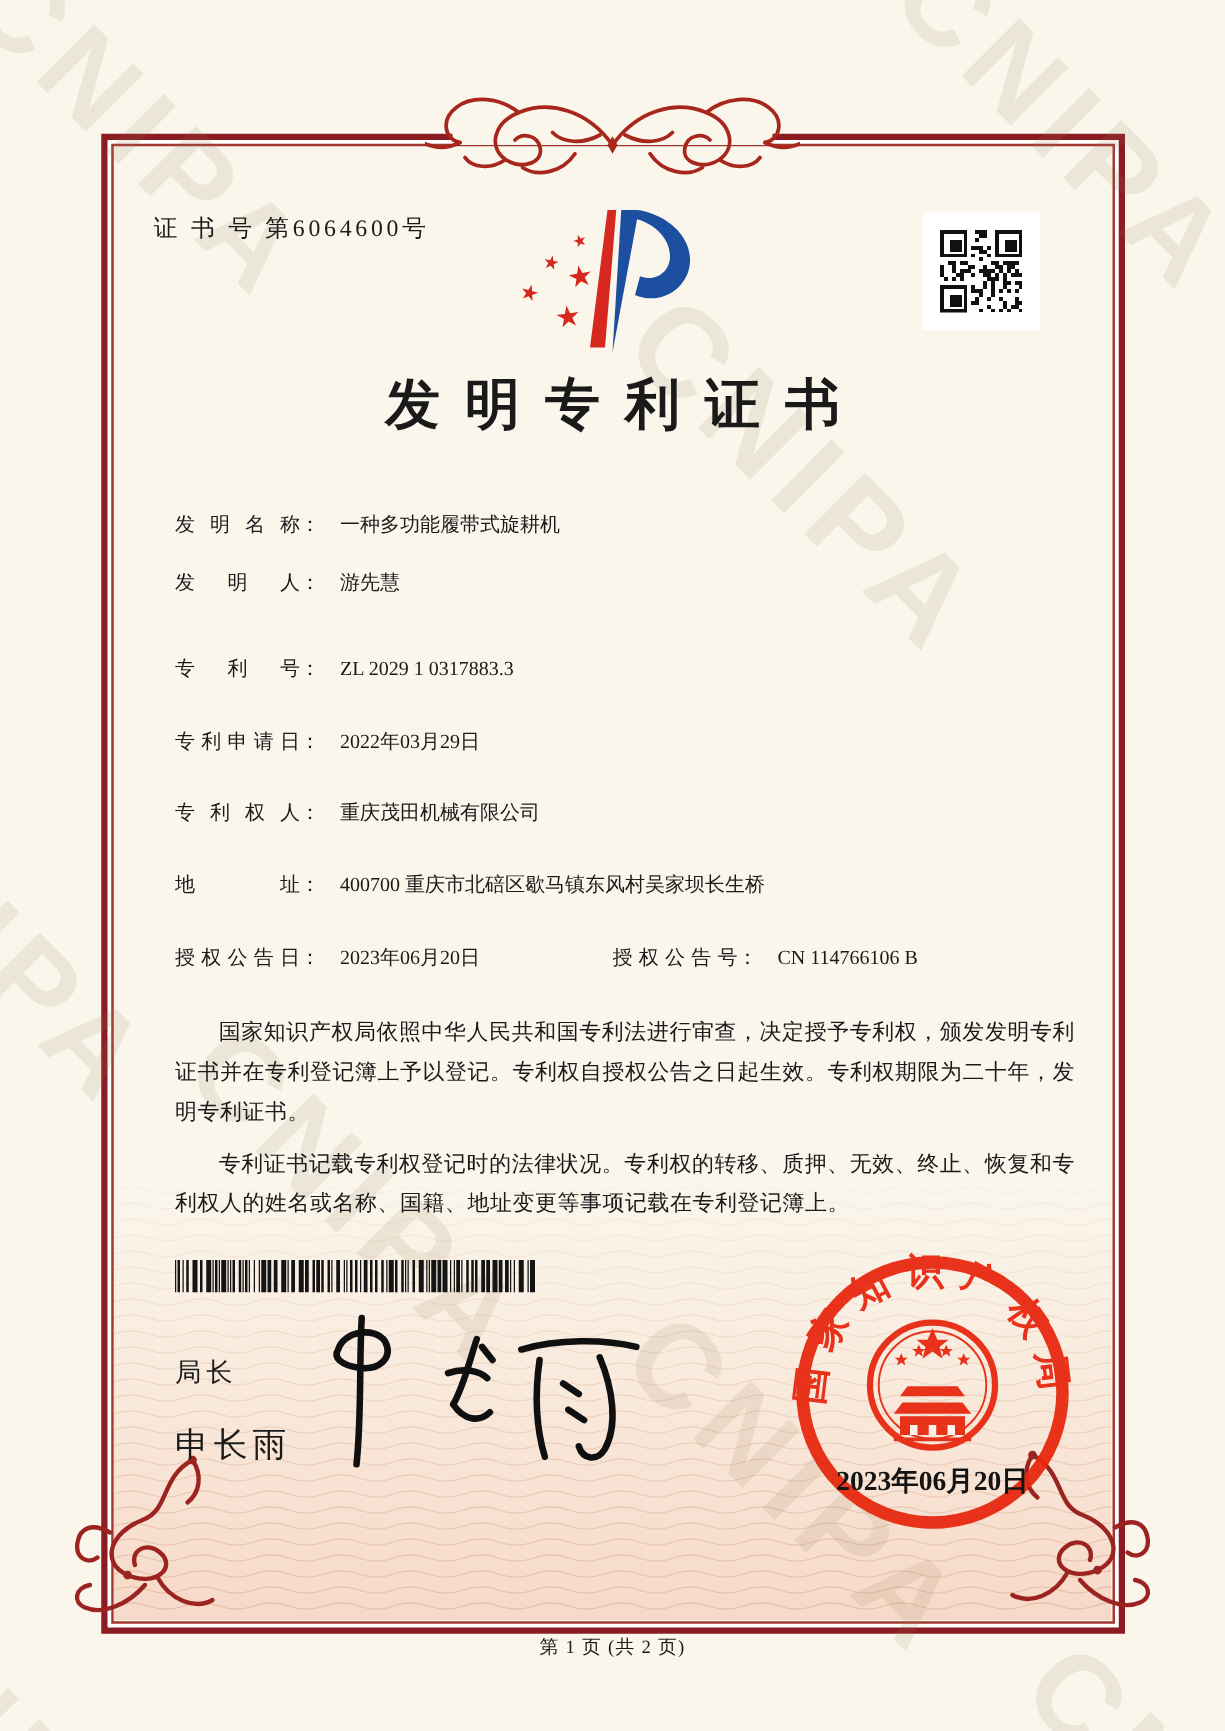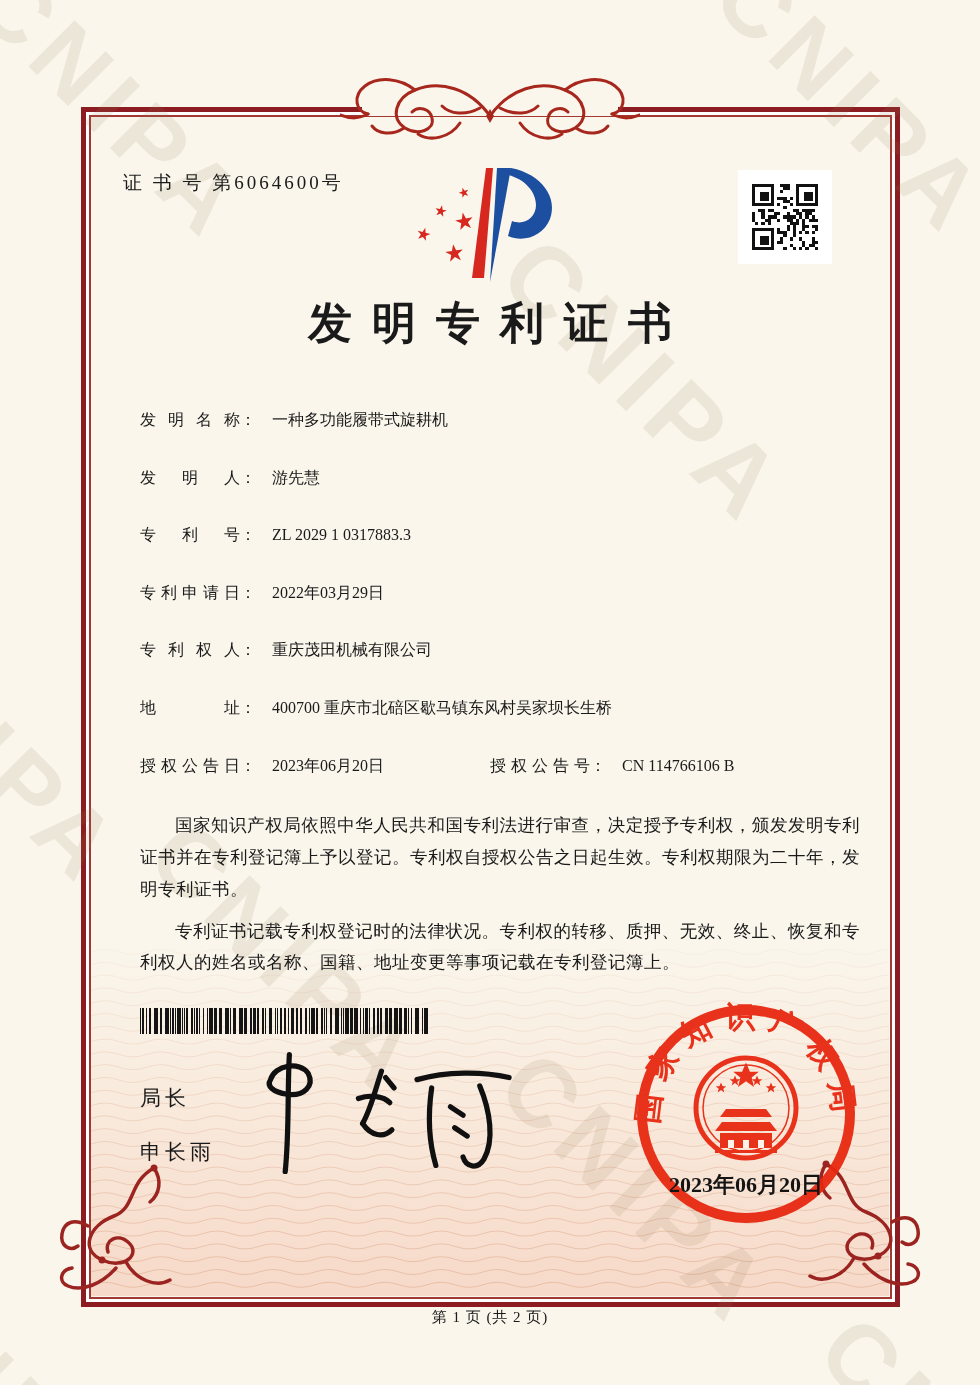--- a/index.html
+++ b/index.html
@@ -55,21 +55,21 @@
   .frow .flabel{display:inline-block; width:100px; text-align:justify; text-align-last:justify; vertical-align:baseline;}
   .frow .fvalue{margin-left:16px;}
   .frow .fgroup2{position:absolute; left:350px; top:0; white-space:nowrap;}
   .fgroup2 .flabel{width:100px;}
   .paras{position:absolute; left:140px; top:810px; width:720px; font-size:17.5px; line-height:1.82;
       text-align:justify; letter-spacing:0.5px;}
   .paras p{margin:0 0 10px 0; text-indent:2em;}
   .barcode{position:absolute; left:140px; top:1008px; width:292px; height:26px;}
   .director-title{position:absolute; left:140px; top:1084px; font-size:21px;
       font-family:"Liberation Sans","DejaVu Sans",sans-serif; letter-spacing:4px;}
-  .director-name{position:absolute; left:140px; top:1138px; font-size:21px;
+  .director-name{position:absolute; left:140px; top:1138px; font-size:27px;
       font-family:"Liberation Sans","DejaVu Sans",sans-serif; letter-spacing:4px;}
   .signature{position:absolute; left:258px; top:1048px; width:272px; height:126px;}
   .seal{position:absolute; left:632px; top:996px; width:232px; height:237px;}
   .page-footer{position:absolute; left:0; top:1308px; width:100%; text-align:center; font-size:15px; letter-spacing:1px;}
   .cont-note{position:absolute; left:50%; transform:translateX(-50%); top:1311px;
       background:#ffffff; padding:8px 30px; font-size:19px; letter-spacing:4px;}
 </style>
 </head>
 <body>
 
@@ -288,21 +288,21 @@
           <rect x="20" y="20" width="1" height="1" fill="#111"></rect>
         </svg>
     </div>
 
     <div class="doc-title">发明专利证书</div>
 
     <div class="fields">
       <div class="frow" style="top:410px;">
         <span class="flabel">发明名称</span><span>：</span><span class="fvalue">一种多功能履带式旋耕机</span>
       </div>
-      <div class="frow" style="top:468px;">
+      <div class="frow" style="top:456px;">
         <span class="flabel">发明人</span><span>：</span><span class="fvalue">游先慧</span>
       </div>
       <div class="frow" style="top:525px;">
         <span class="flabel">专利号</span><span>：</span><span class="fvalue">ZL 2029 1 0317883.3</span>
       </div>
       <div class="frow" style="top:583px;">
         <span class="flabel">专利申请日</span><span>：</span><span class="fvalue">2022年03月29日</span>
       </div>
       <div class="frow" style="top:640px;">
         <span class="flabel">专利权人</span><span>：</span><span class="fvalue">重庆茂田机械有限公司</span>

